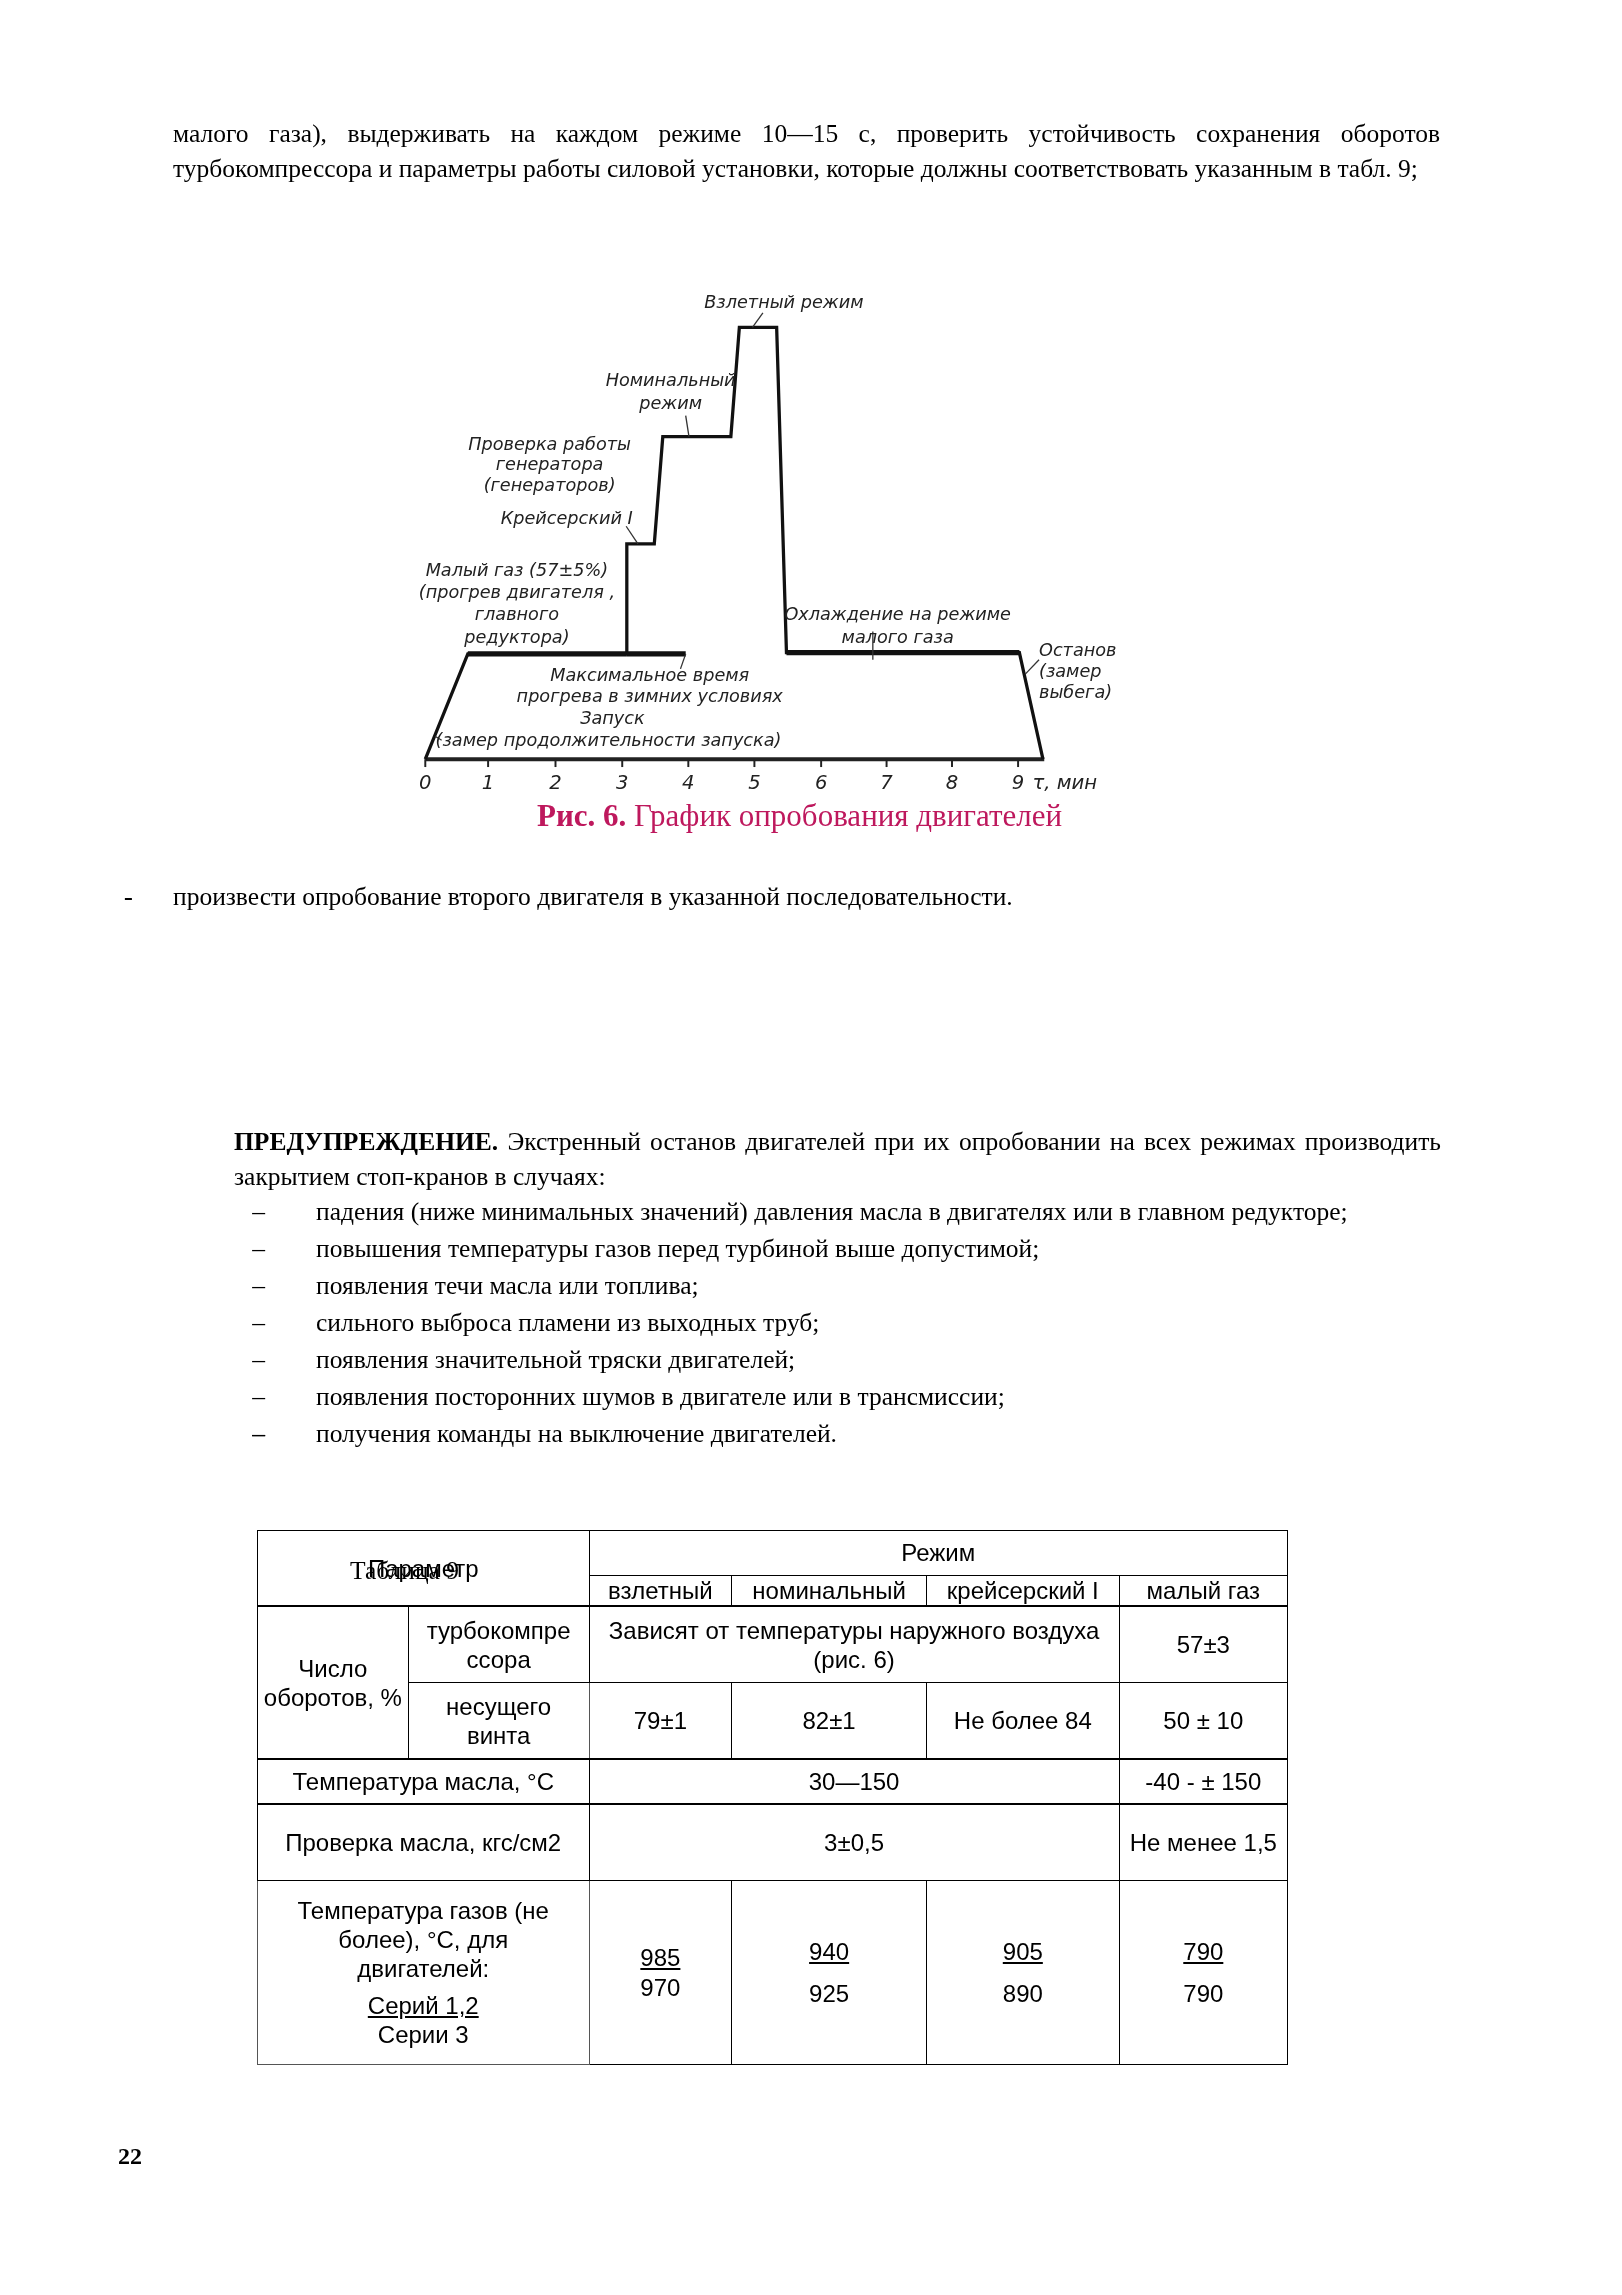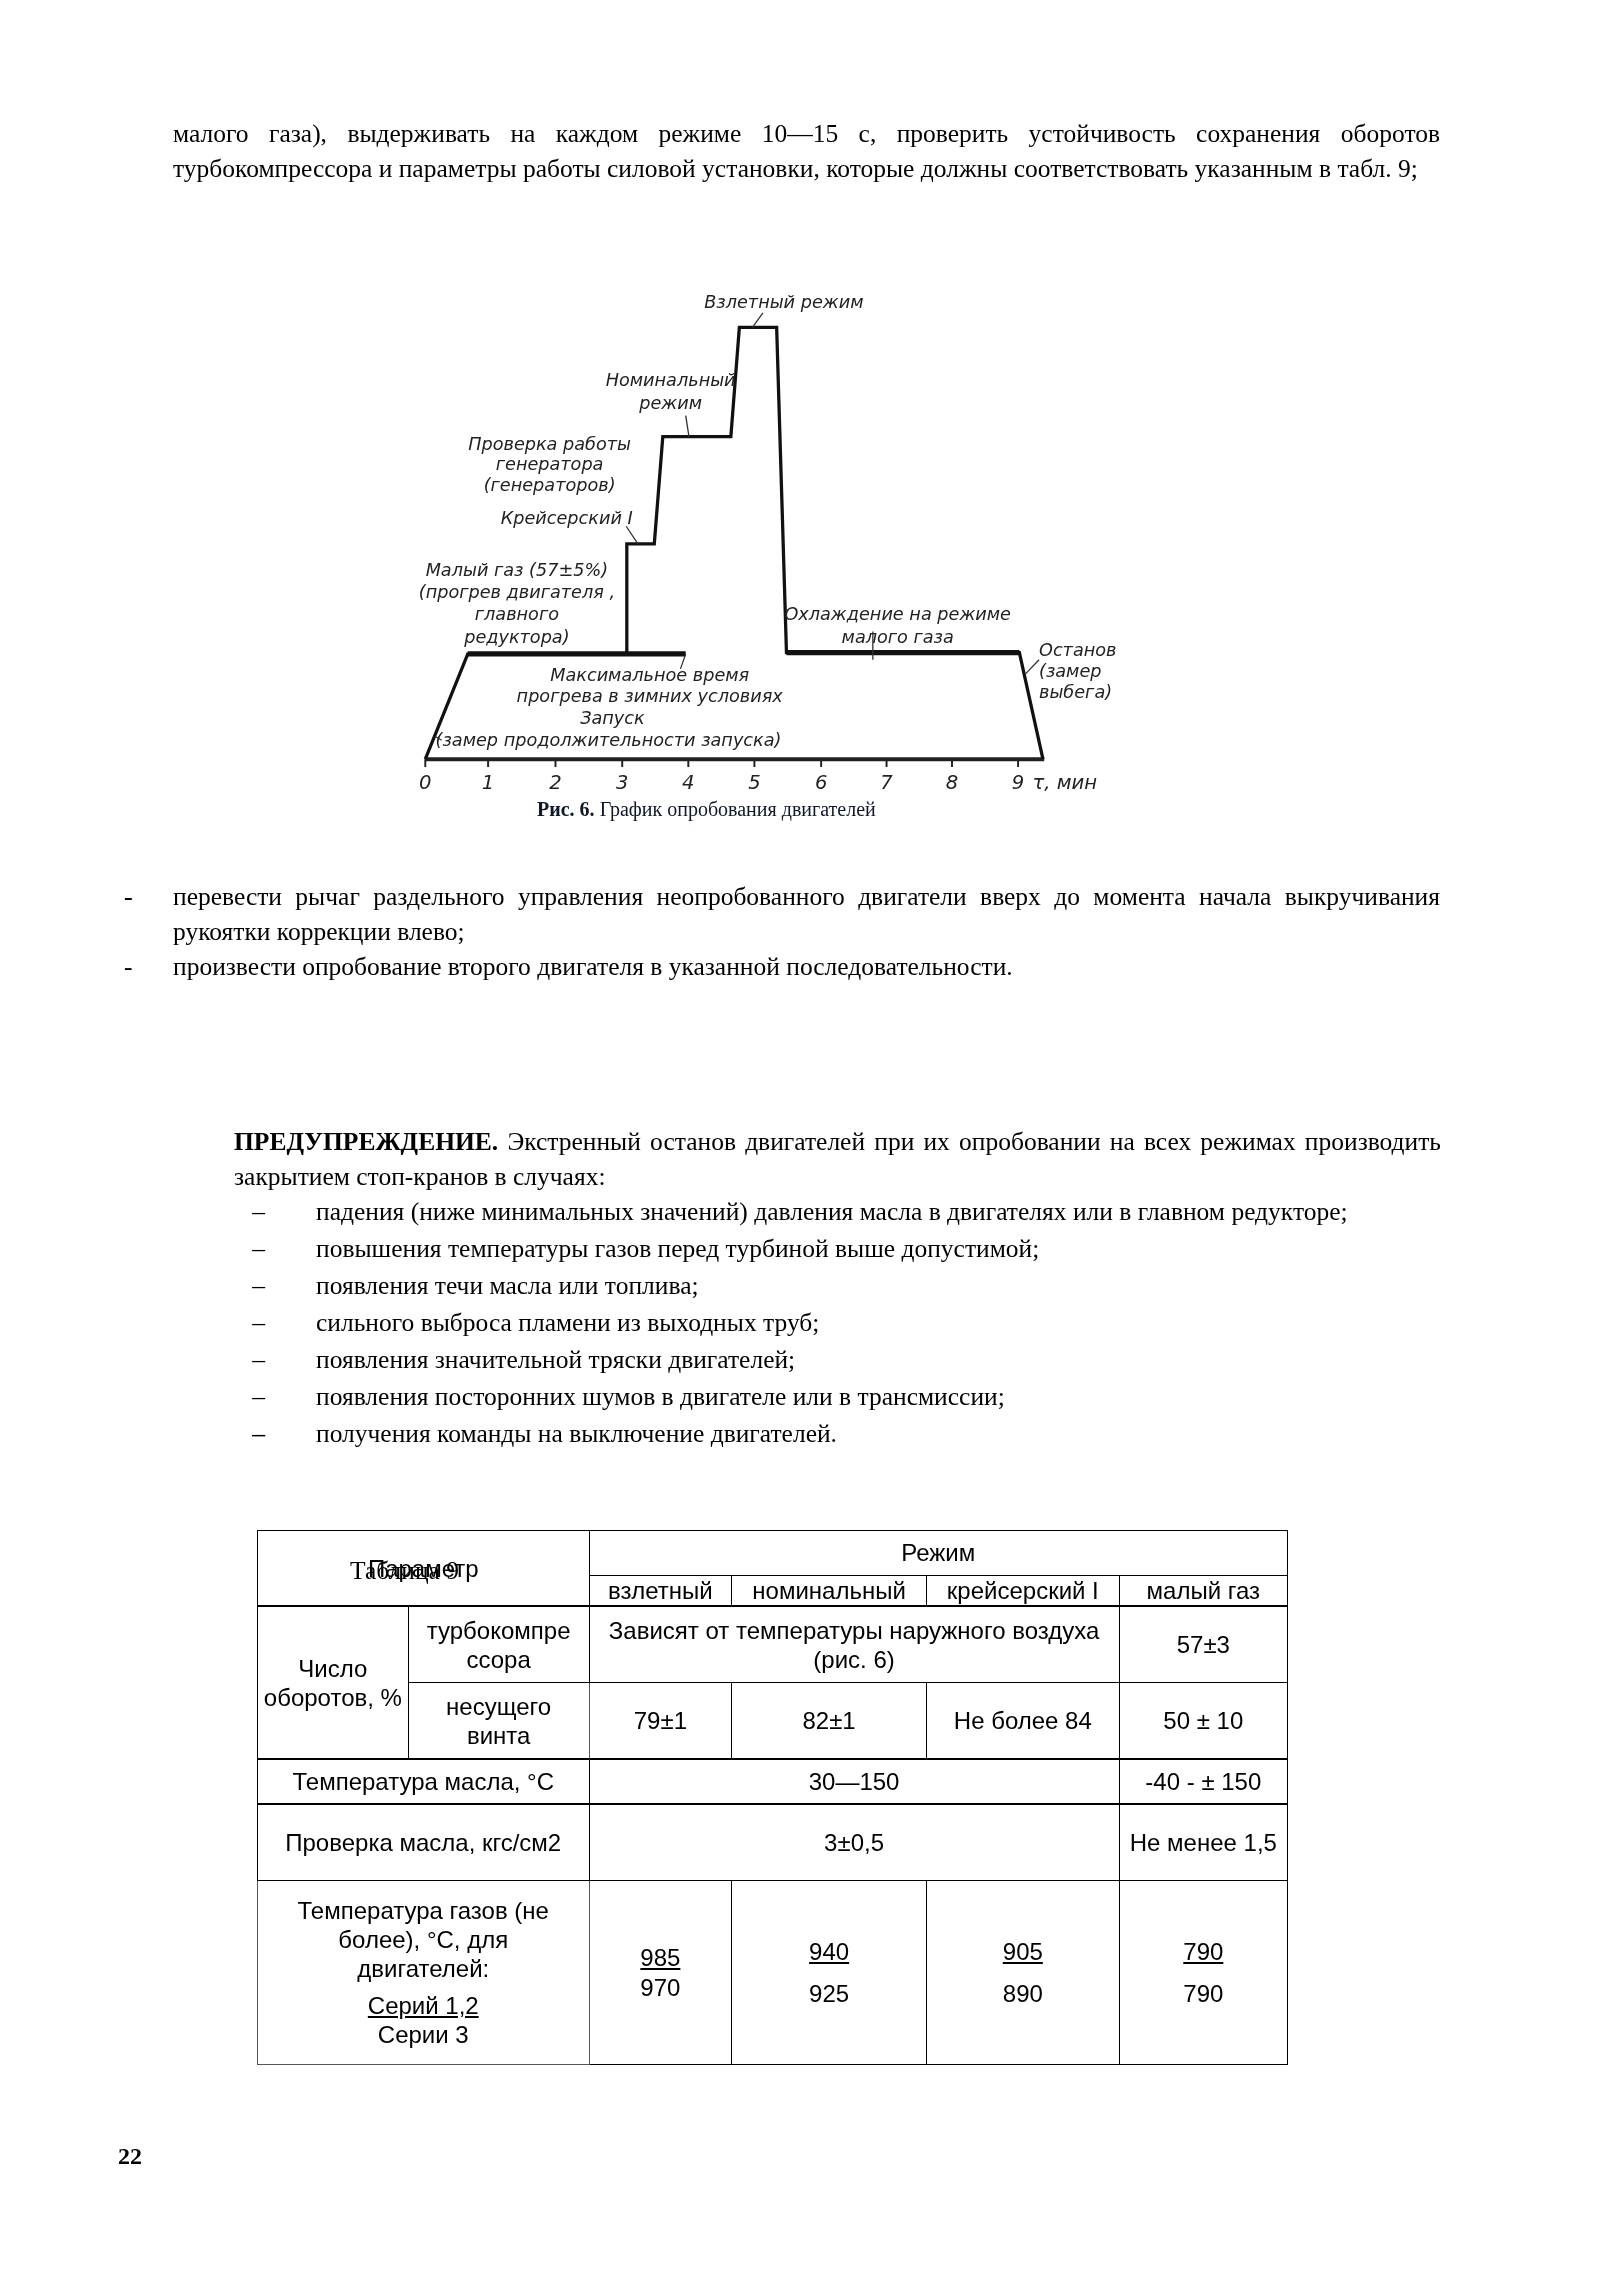--- a/index.html
+++ b/index.html
@@ -17,21 +17,21 @@
     font-size: 25.5px; line-height: 35px; text-align: justify; }
   .warn b { font-weight: bold; }
   .dash-list { position: absolute; left: 234px; width: 1207px; margin: 0; padding: 0; list-style: none;
     font-family: "Liberation Serif", serif; font-size: 25.5px; line-height: 37px; }
   .dash-list li { position: relative; padding-left: 82px; text-align: justify; }
   .dash-list li .marker { position: absolute; left: 18.3px; top: 0; }
   .figure { position: absolute; left: 0; top: 0; width: 1622px; height: 851px; pointer-events: none; }
   .figure svg { position: absolute; left: 0; top: 0; }
   .lbl { font-family: "DejaVu Sans", sans-serif; font-style: italic; font-size: 27px; fill: #222; }
   .tick { font-family: "DejaVu Sans", sans-serif; font-style: italic; font-size: 30px; fill: #222; }
-  .caption { position: absolute; left: 537px; top: 798px; font-family: "Liberation Serif", serif; font-size: 20px; color: #0f172a; }
+  .caption { position: absolute; left: 537px; top: 798px; font-family: "Liberation Serif", serif; font-size: 31px; color: #be185d; }
   .caption b { font-weight: bold; }
   .table-title { position: absolute; left: 350px; top: 1556px; font-family: "Liberation Serif", serif; font-size: 25.5px; }
   table.t9 { position: absolute; left: 257px; top: 1530px; width: 1031px; height: 535px;
     border-collapse: collapse; font-family: "Liberation Sans", sans-serif; font-size: 24px; line-height: 29px; }
   table.t9 td { border: 1.3px solid #000; text-align: center; vertical-align: middle; padding: 0 2.6px; }
   table.t9 tr.thick-top td { border-top: 2.6px solid #000; }
   table.t9 .thin { border-color: #555; }
   .u { text-decoration: underline; }
   .page-num { position: absolute; left: 118px; top: 2143px; font-family: "Liberation Serif", serif; font-weight: bold; font-size: 24px; }
 </style>
@@ -108,21 +108,21 @@
     <text class="tick" x="1578" y="1205">τ, мин</text>
   </svg>
   <div class="caption">
     <b>Рис. 6.</b>
     <span>График опробования двигателей</span>
   </div>
 </div>
 
 <ul class="bullet-list" style="top:879px;">
   <li><span class="marker">-</span></li>
-  <li><span class="marker">-</span><span>перевести рычаг раздельного управления неопробованного двигатели вверх до момента начала выкручивания рукоятки коррекции влево;</span></li>
+  <li><span class="marker">-</span></li>
   <li><span class="marker">-</span><span>произвести опробование второго двигателя в указанной последовательности.</span></li>
 </ul>
 
 <div class="warn" style="top:1124px;"><b>ПРЕДУПРЕЖДЕНИЕ.</b><span> Экстренный останов двигателей при их опробовании на всех режимах производить закрытием стоп-кранов в случаях:</span></div>
 
 <ul class="dash-list" style="top:1193px;">
   <li><span class="marker">–</span><span>падения (ниже минимальных значений) давления масла в двигателях или в главном редукторе;</span></li>
   <li><span class="marker">–</span><span>повышения температуры газов перед турбиной выше допустимой;</span></li>
   <li><span class="marker">–</span><span>появления течи масла или топлива;</span></li>
   <li><span class="marker">–</span><span>сильного выброса пламени из выходных труб;</span></li>

